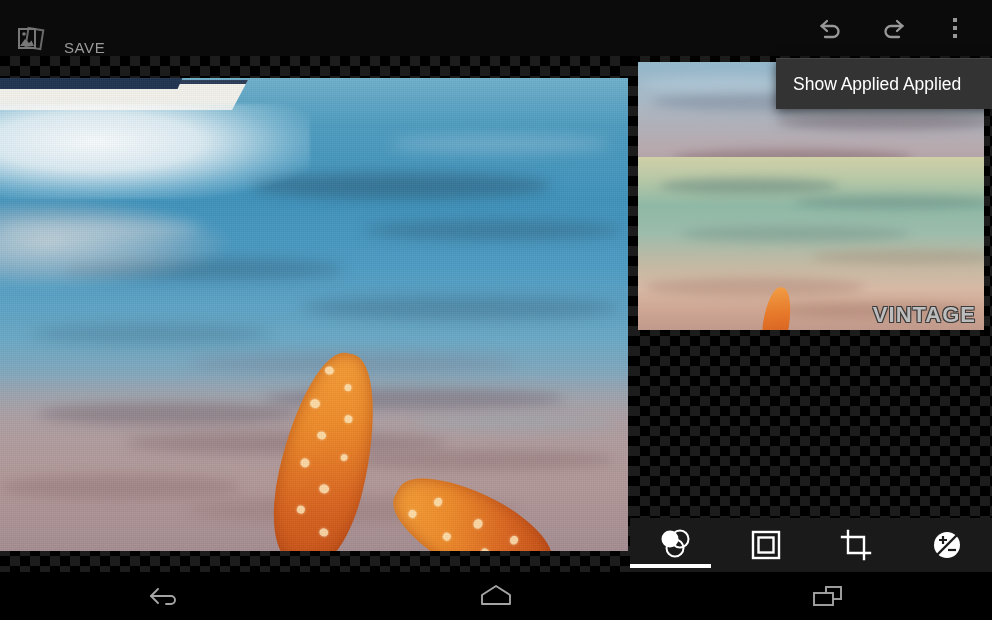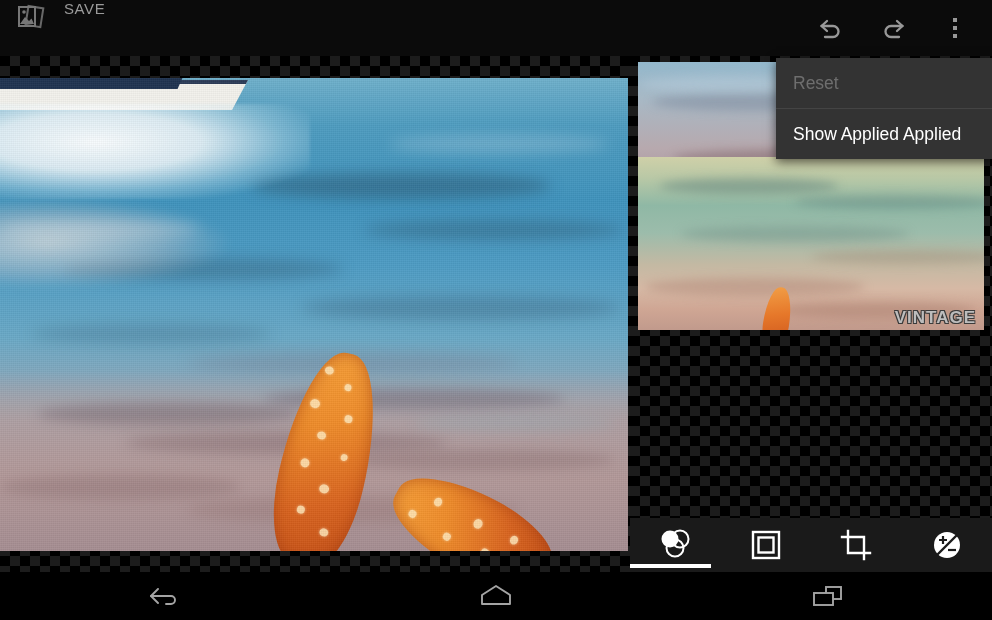--- a/index.html
+++ b/index.html
@@ -10,21 +10,21 @@
     overflow: hidden;
   }
   .screen { position: relative; width: 992px; height: 620px; background: #000; }
 
   
   .actionbar {
     position: absolute; left: 0; top: 0; width: 992px; height: 56px;
     background: #0b0b0b;
     display: flex; align-items: center;
   }
-  .save-group { display: flex; align-items: flex-start; padding-left: 14px; height: 56px; }
+  .save-group { display: flex; align-items: flex-end; padding-left: 14px; height: 56px; }
   .save-icon { width: 34px; height: 34px; position: relative; opacity: .55; }
   .save-label {
     color: #9a9a9a; font-size: 15px; letter-spacing: .6px;
     margin-left: 16px; font-weight: 400;
   }
   .ab-right { margin-left: auto; display: flex; align-items: center; height: 56px; padding-right: 6px; }
   .ab-btn {
     width: 62px; height: 56px; display: flex; align-items: center; justify-content: center;
   }
   .ab-btn svg { display: block; opacity: .72; }
@@ -145,21 +145,21 @@
     background: linear-gradient(180deg,#6d6d6d 0%,#8d8d8d 18%,#7b7b7b 38%,#9a9a9a 56%,#b9b9b9 74%,#8e8e8e 90%,#6e6e6e 100%);
   }
   .th-streaks { position: absolute; inset: 0; }
   .th-streaks span { position: absolute; display: block; border-radius: 50%; filter: blur(5px); }
   .th-star {
     position: absolute; border-radius: 46% 46% 38% 38% / 60% 60% 40% 40%;
     background: linear-gradient(165deg,#f2a047 0%,#e6782a 45%,#c9501a 100%);
   }
   .th-label {
     position: absolute; right: 8px; bottom: 2px;
-    font-size: 17px; font-weight: 700; letter-spacing: 1px;
+    font-size: 22px; font-weight: 700; letter-spacing: 1px;
     color: #bdbdbd;
     text-shadow: 1px 1px 0 #3c3c3c, -1px -1px 0 #3c3c3c, 1px -1px 0 #3c3c3c, -1px 1px 0 #3c3c3c;
   }
 
   
   .menu {
     position: absolute; left: 776px; top: 58px; width: 216px;
     background: #333333;
     box-shadow: 0 3px 10px rgba(0,0,0,.6);
     z-index: 40;
@@ -323,23 +323,20 @@
         <span class="dots">
           <i></i>
             <i></i>
             <i></i>
         </span>
       </div>
     </div>
   </div>
 
   <div class="menu">
-    <div class="menu-item disabled">
-      <span>Reset</span>
-    </div>
     <div class="menu-sep"></div>
     <div class="menu-item enabled">
       <span>Show Applied Applied</span>
     </div>
   </div>
 
   <div class="edit-toolbar">
     <div class="tool">
       <span>
         <svg width="36" height="34" viewBox="0 0 36 34">

